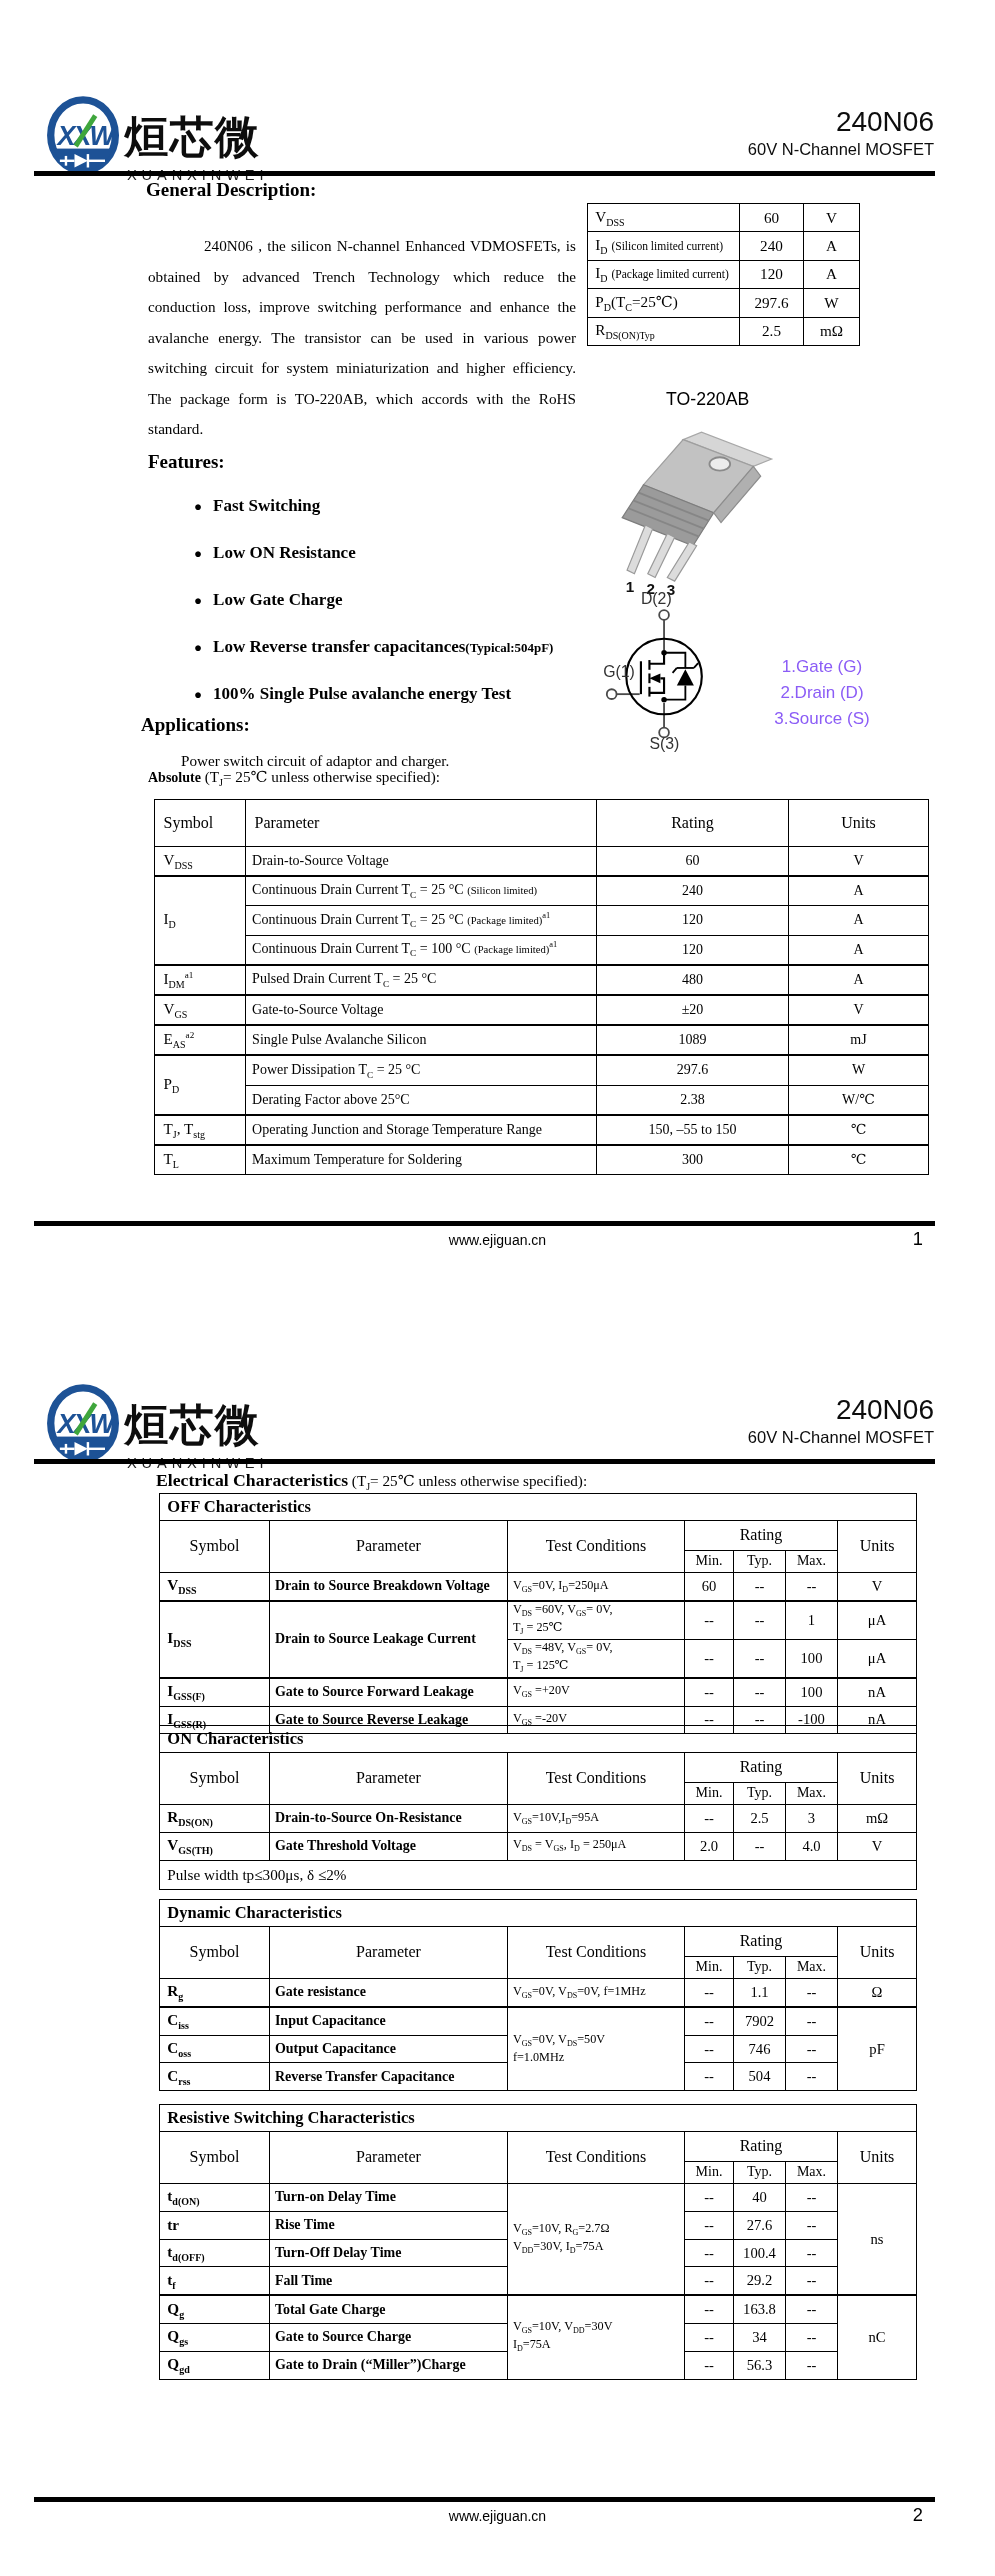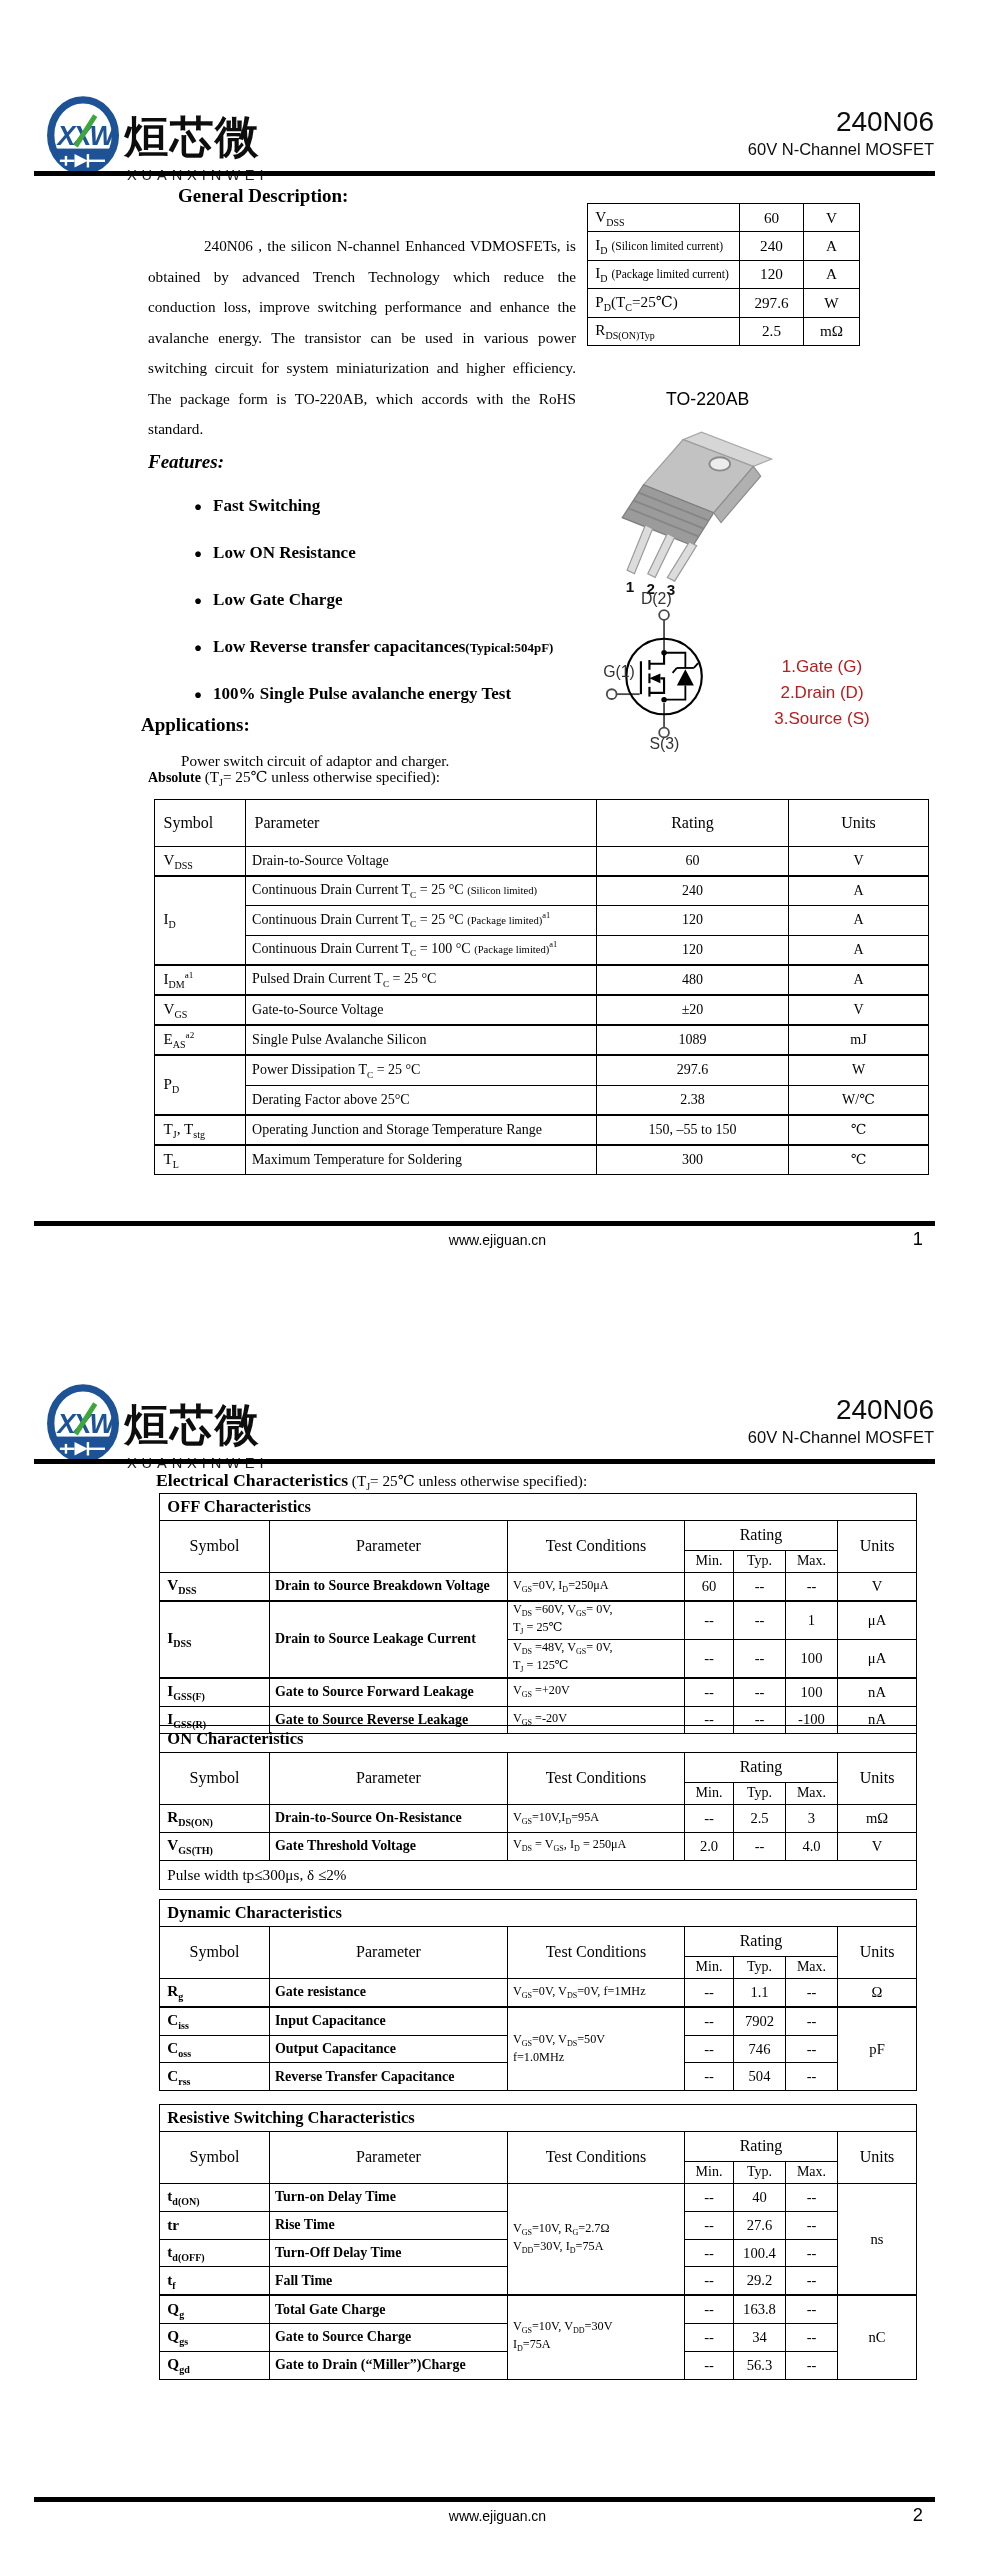--- a/index.html
+++ b/index.html
@@ -19,38 +19,38 @@
   #page1 .rule-bot{top:1221px;} #page2 .rule-bot{top:1209px;}
   .site{position:absolute;left:0;width:100%;text-align:center;font-size:14px;
         font-family:"Liberation Sans","DejaVu Sans",sans-serif;}
   #page1 .site{top:1232px;} #page2 .site{top:1220px;}
   .pagenum{position:absolute;right:72px;font-size:18.3px;
         font-family:"Liberation Sans","DejaVu Sans",sans-serif;}
   #page1 .pagenum{top:1228px;} #page2 .pagenum{top:1216px;}
 
   
   .h-sec{position:absolute;font-weight:bold;font-size:19px;}
-  #gd-title{left:146px;top:185px;margin-left:32px;}
+  #gd-title{left:146px;top:179px;}
   #gd-text{position:absolute;left:148px;top:231px;width:428px;font-size:15.2px;line-height:30.5px;
            text-align:justify;text-indent:56px;}
-  #feat-title{left:148px;top:451px;font-style:italic;}
+  #feat-title{left:148px;top:451px;}
   .feat-list{position:absolute;left:194px;top:495px;}
   .feat-item{height:47px;display:flex;align-items:flex-start;}
   .bullet{font-size:13.4px;line-height:23px;margin-right:11px;}
   .feat-label{font-weight:bold;font-size:17px;line-height:22px;}
   #app-title{left:141px;top:714px;}
   #app-text{position:absolute;left:181px;top:752px;font-size:15.2px;}
   .abs-head{position:absolute;left:148px;top:768px;font-size:15.2px;}
   .abs-head .big{font-weight:bold;font-size:14px;}
   #to220-label{position:absolute;left:666px;top:389px;font-size:17.7px;
                font-family:"Liberation Sans","DejaVu Sans",sans-serif;}
   .pkg-svg{position:absolute;left:610px;top:420px;}
   .sym-svg{position:absolute;left:603px;top:548px;}
   .pin-names{position:absolute;left:761px;top:654px;width:122px;text-align:center;
-             font-family:"Liberation Sans","DejaVu Sans",sans-serif;font-size:17px;line-height:26px;color:#b91c1c;}
+             font-family:"Liberation Sans","DejaVu Sans",sans-serif;font-size:17px;line-height:26px;color:#8b5cf6;}
 
   
   table{border-collapse:collapse;table-layout:fixed;border:1.8px solid #000;}
   td,th{border:1.2px solid #000;overflow:hidden;}
   sub{font-size:0.66em;} sup{font-size:0.6em;vertical-align:super;}
   .sm{font-size:0.76em;}
 
   
   .spec{position:absolute;left:587px;top:203px;width:273px;font-size:15.2px;}
   .spec td{height:27.4px;padding:0 4.9px;}

